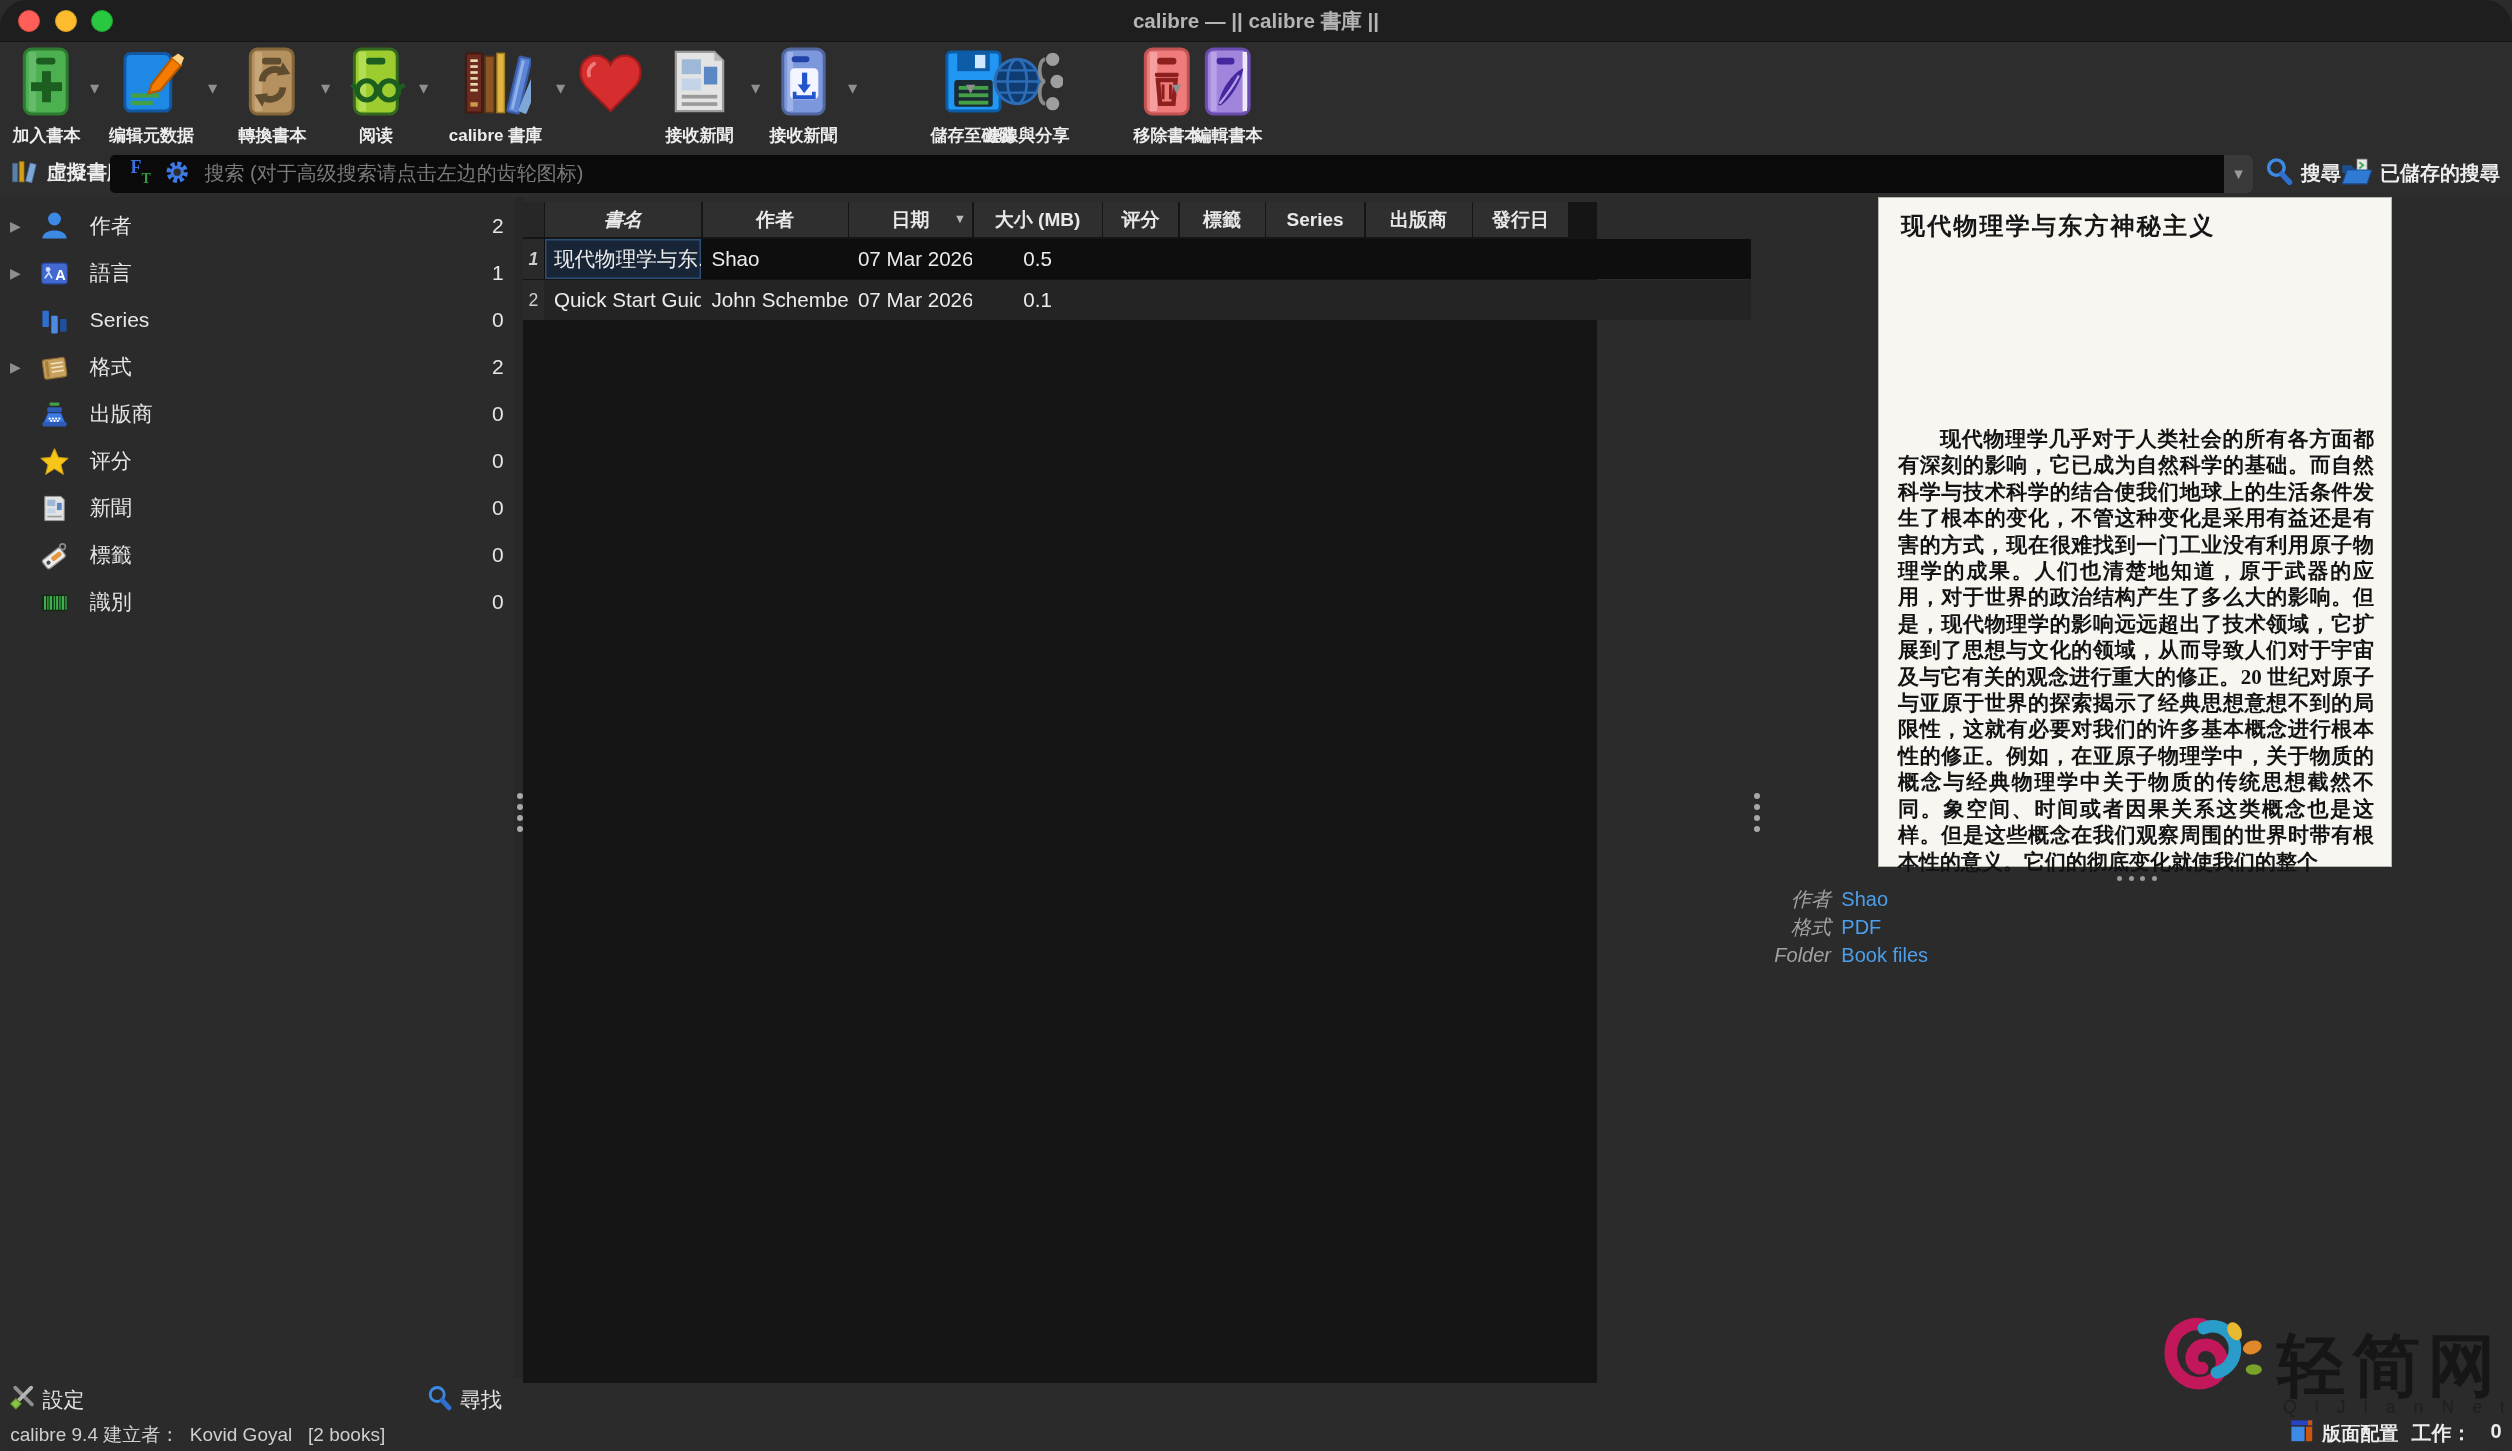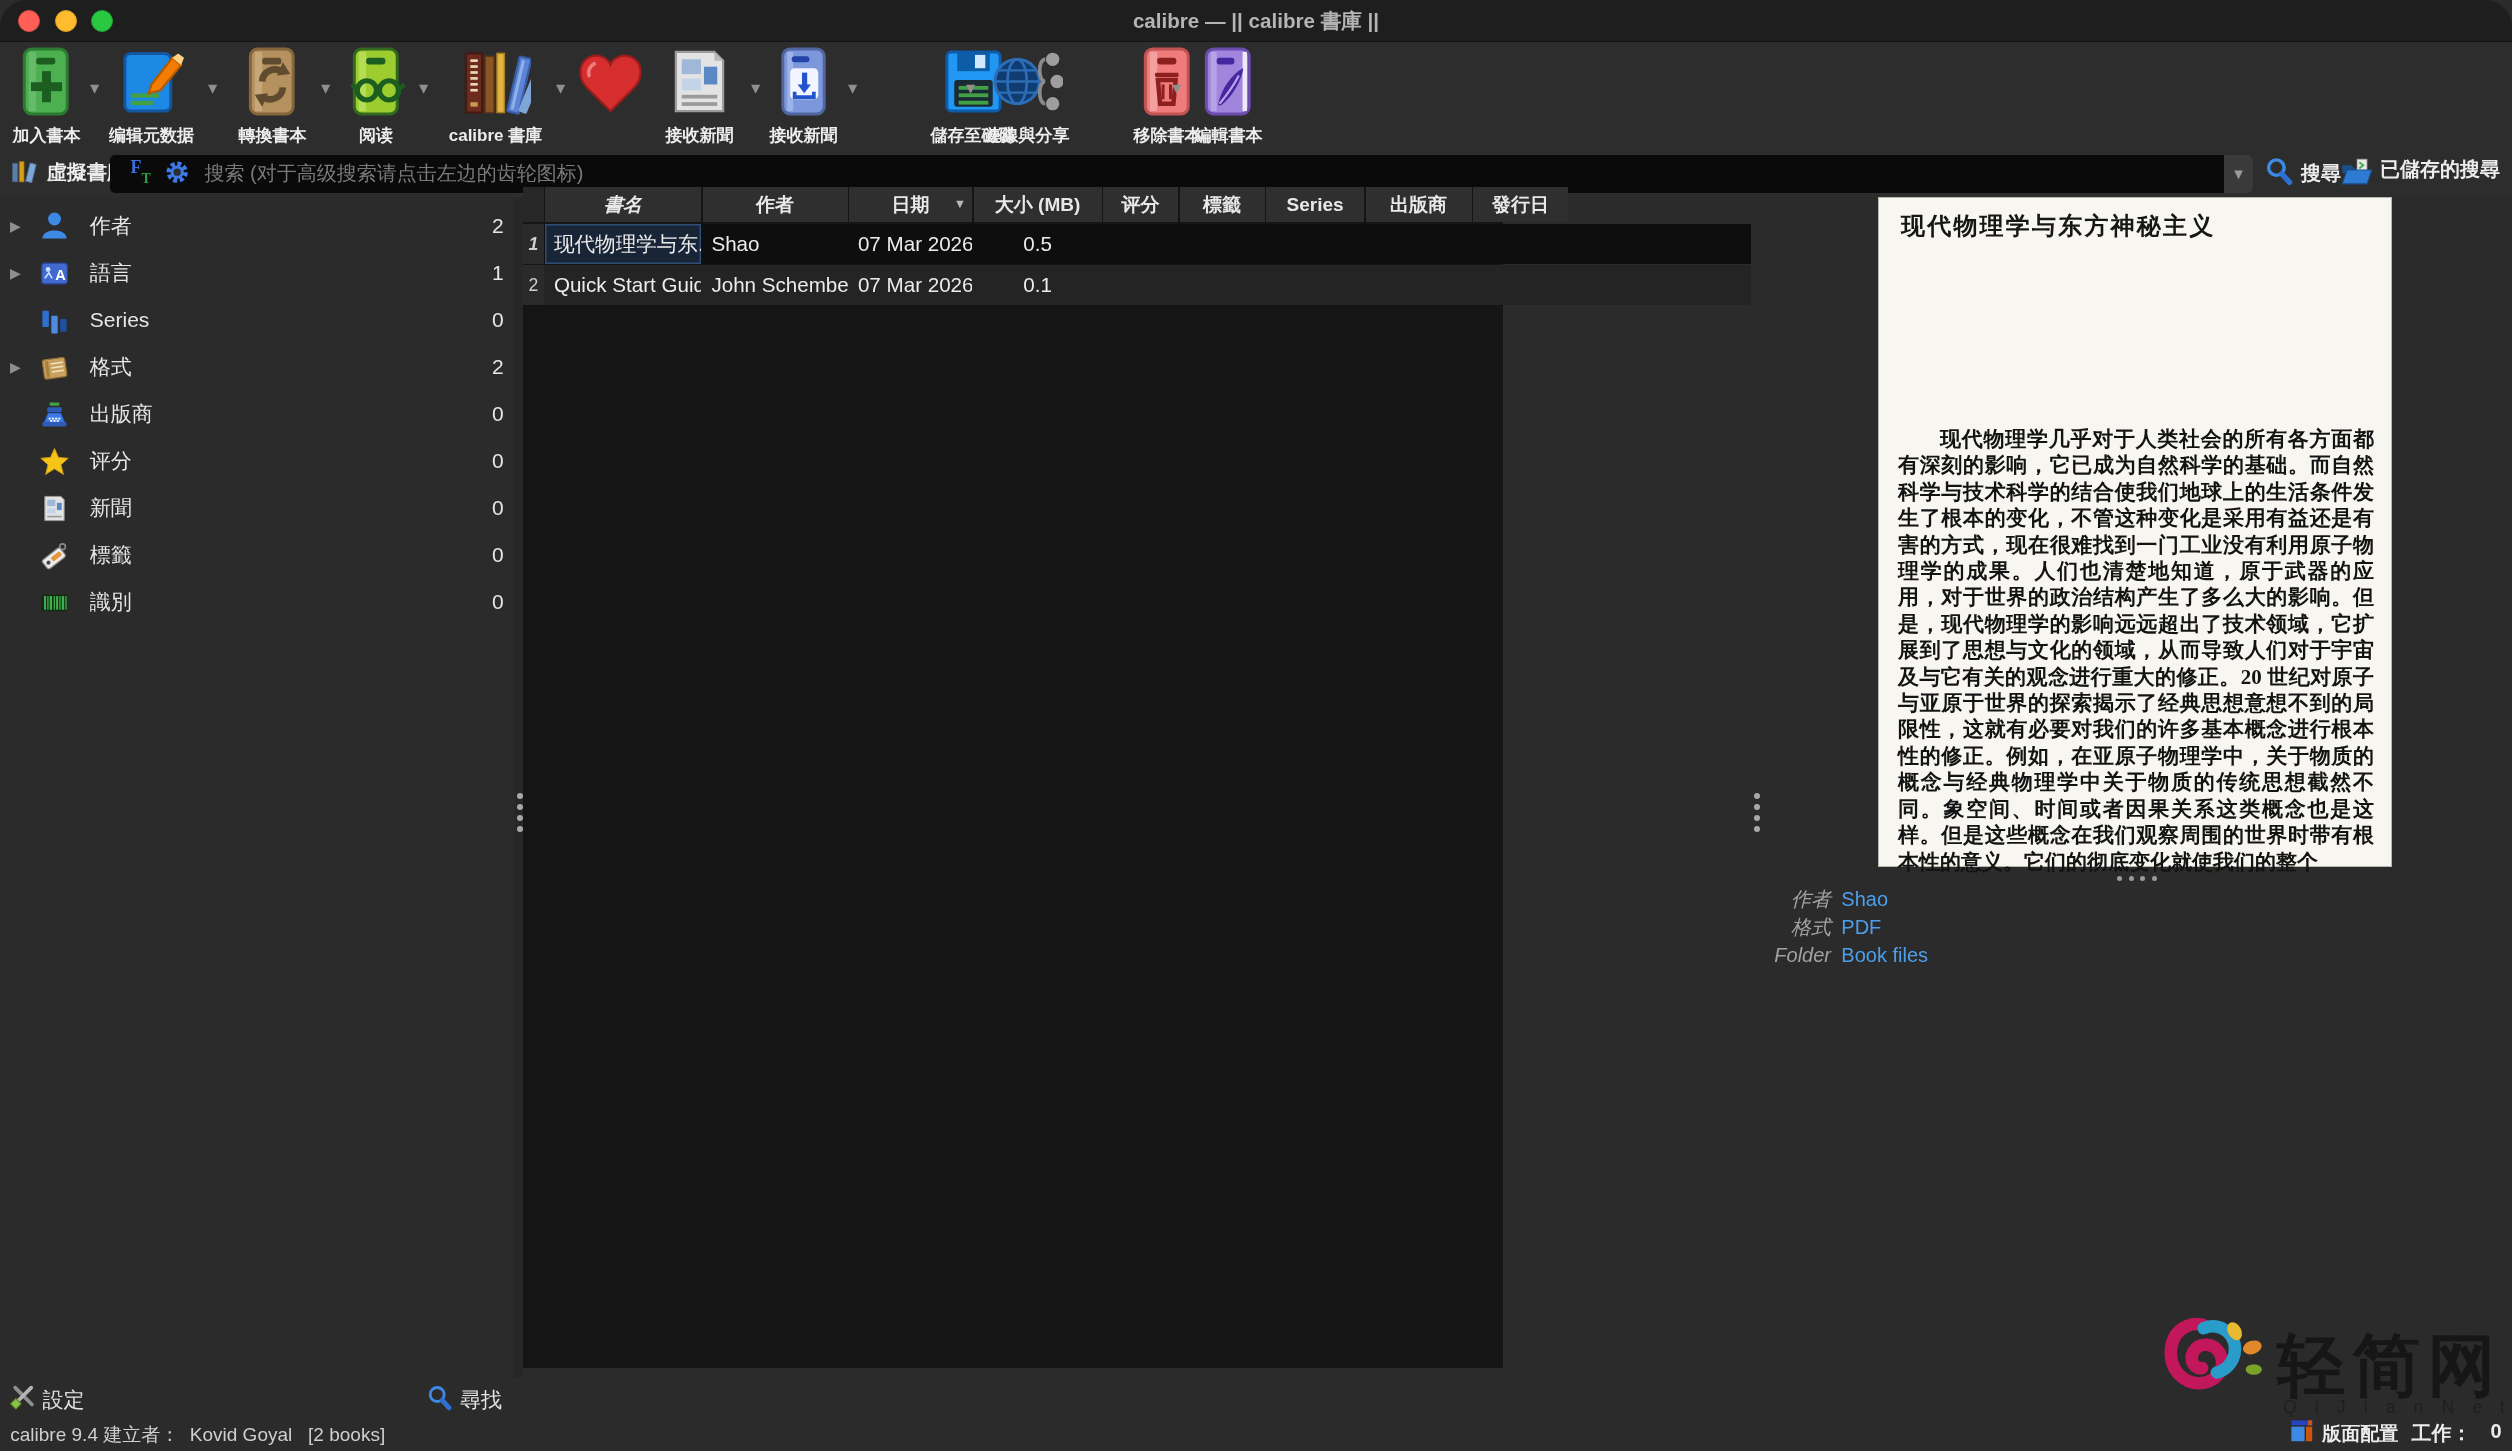--- a/index.html
+++ b/index.html
@@ -25,37 +25,37 @@
   .vlib .lbl{font-size:20px;font-weight:700;color:#ececec;}
   .sfield{position:absolute;left:110px;top:1.5px;width:2143px;height:38px;background:#0a0a0a;border-radius:5.1px;
           display:flex;align-items:center;}
   .sfield .ficons{display:flex;align-items:center;gap:10.3px;padding-left:19px;}
   .sinput{flex:1;margin-left:11.8px;background:transparent;border:none;outline:none;color:#dcdcdc;font-size:20px;
           font-family:"Liberation Sans",sans-serif;}
   .sinput::placeholder{color:#7a7a7a;}
   .dropbtn{width:29px;height:38px;background:#3a3a3a;border-radius:0 5.1px 5.1px 0;display:flex;align-items:center;
            justify-content:center;color:#9a9a9a;font-size:14.7px;}
   .srchbtn{position:absolute;left:2264px;top:2.9px;display:flex;align-items:center;gap:5.9px;font-size:20px;font-weight:700;color:#ececec;}
-  .savedbtn{position:absolute;left:2340px;top:2.9px;display:flex;align-items:flex-start;gap:5.9px;font-size:20px;font-weight:700;color:#ececec;}
+  .savedbtn{position:absolute;left:2340px;top:2.9px;display:flex;align-items:center;gap:5.9px;font-size:20px;font-weight:700;color:#ececec;}
 
   
   .sidebar{position:absolute;left:0;top:197px;width:514px;height:1181px;background:#2b2b2b;}
   .sitem{position:absolute;left:0;width:514px;height:32px;display:flex;align-items:center;}
   .tri{width:31px;text-align:center;color:#8f8f8f;font-size:14px;}
   .sicon{width:47px;display:flex;justify-content:center;}
   .slabel{margin-left:11.8px;font-size:21px;color:#e6e6e6;}
   .scount{position:absolute;right:10.3px;font-size:21px;color:#e6e6e6;}
 
   
   .vsplit{position:absolute;top:197px;width:8.8px;height:1181px;background:#272727;}
   .vdots{position:absolute;width:8.8px;display:flex;flex-direction:column;align-items:center;gap:5.1px;}
   .vdots i{width:5.9px;height:5.9px;border-radius:50%;background:#a8a8a8;}
 
   
-  .booklist{position:absolute;left:523px;top:187px;width:980px;height:1181px;background:#151515;}
+  .booklist{position:absolute;left:523px;top:202px;width:1074px;height:1181px;background:#151515;}
   .tgrid{display:grid;grid-template-columns:20.6px 156px 145px 123px 128px 75px 85px 98px 106px 95px;gap:1.5px;}
   .thead{position:absolute;left:0;top:0;}
   .th{height:35px;line-height:35px;background:#2f2f2f;text-align:center;font-size:19px;font-weight:700;color:#e8e8e8;position:relative;}
   .th.corner{background:#272727;}
   .sortind{position:absolute;right:5.9px;top:0;font-size:12.5px;color:#b9b9b9;}
   .trow{position:absolute;left:0;width:1228px;height:40px;}
   .trow .tgrid{position:absolute;left:0;top:0;width:100%;}
   .td{height:40px;line-height:40px;font-size:20.6px;color:#ececec;white-space:nowrap;overflow:hidden;}
   .td.num{background:#2a2a2a;text-align:center;font-size:17.6px;color:#cfcfcf;}
   .td.lpad{padding-left:8.8px;}

